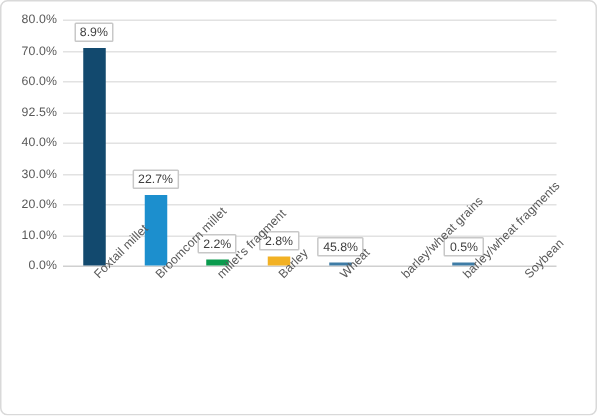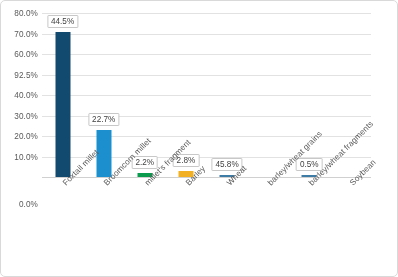--- a/index.html
+++ b/index.html
@@ -121,21 +121,21 @@
     transform: translateX(-2px) rotate(-45deg);
     letter-spacing: .1px;
   }
 </style>
 </head>
 <body>
 
 <div id="chart-frame">
 
   <div id="y-axis-labels">
-      <div class="y-tick" style="top: 164px; margin-top: 27px;">0.0%</div>
+      <div class="y-tick" style="top: 164px;">0.0%</div>
       <div class="y-tick" style="top: 143.5px;">10.0%</div>
       <div class="y-tick" style="top: 123px;">20.0%</div>
       <div class="y-tick" style="top: 102.5px;">30.0%</div>
       <div class="y-tick" style="top: 82px;">40.0%</div>
       <div class="y-tick" style="top: 61.5px;">92.5%</div>
       <div class="y-tick" style="top: 41px; padding-left: 48px;">60.0%</div>
       <div class="y-tick" style="top: 20.5px;">70.0%</div>
       <div class="y-tick" style="top: 0px;">80.0%</div>
     </div>
 
@@ -147,21 +147,21 @@
       <div class="gridline" style="top: 82px;"></div>
       <div class="gridline" style="top: 61.5px;"></div>
       <div class="gridline" style="top: 41px;"></div>
       <div class="gridline" style="top: 20.5px;"></div>
       <div class="gridline" style="top: 0px;"></div>
     </div>
 
   <div id="bars-layer">
       <div class="bar-slot" style="left: 0px; width: 41.125px;">
         <div class="bar" title="Foxtail millet: 70.9%" style="height: 145.345px; background: rgb(18, 73, 110);"></div>
-        <div class="data-label" style="bottom: 149.345px;">44.5%</div>
+        <div class="data-label" style="bottom: 149.345px;">8.9%</div>
       </div>
       <div class="bar-slot" style="left: 41.125px; width: 41.125px;">
         <div class="bar" title="Broomcorn millet: 22.7%" style="height: 46.535px; background: rgb(28, 143, 206);"></div>
         <div class="data-label" style="bottom: 50.535px;">22.7%</div>
       </div>
       <div class="bar-slot" style="left: 82.25px; width: 41.125px;">
         <div class="bar" title="millet's fragment: 2.2%" style="height: 4.51px; background: rgb(10, 155, 78);"></div>
         <div class="data-label" style="bottom: 8.51px;">2.2%</div>
       </div>
       <div class="bar-slot" style="left: 123.375px; width: 41.125px;">

